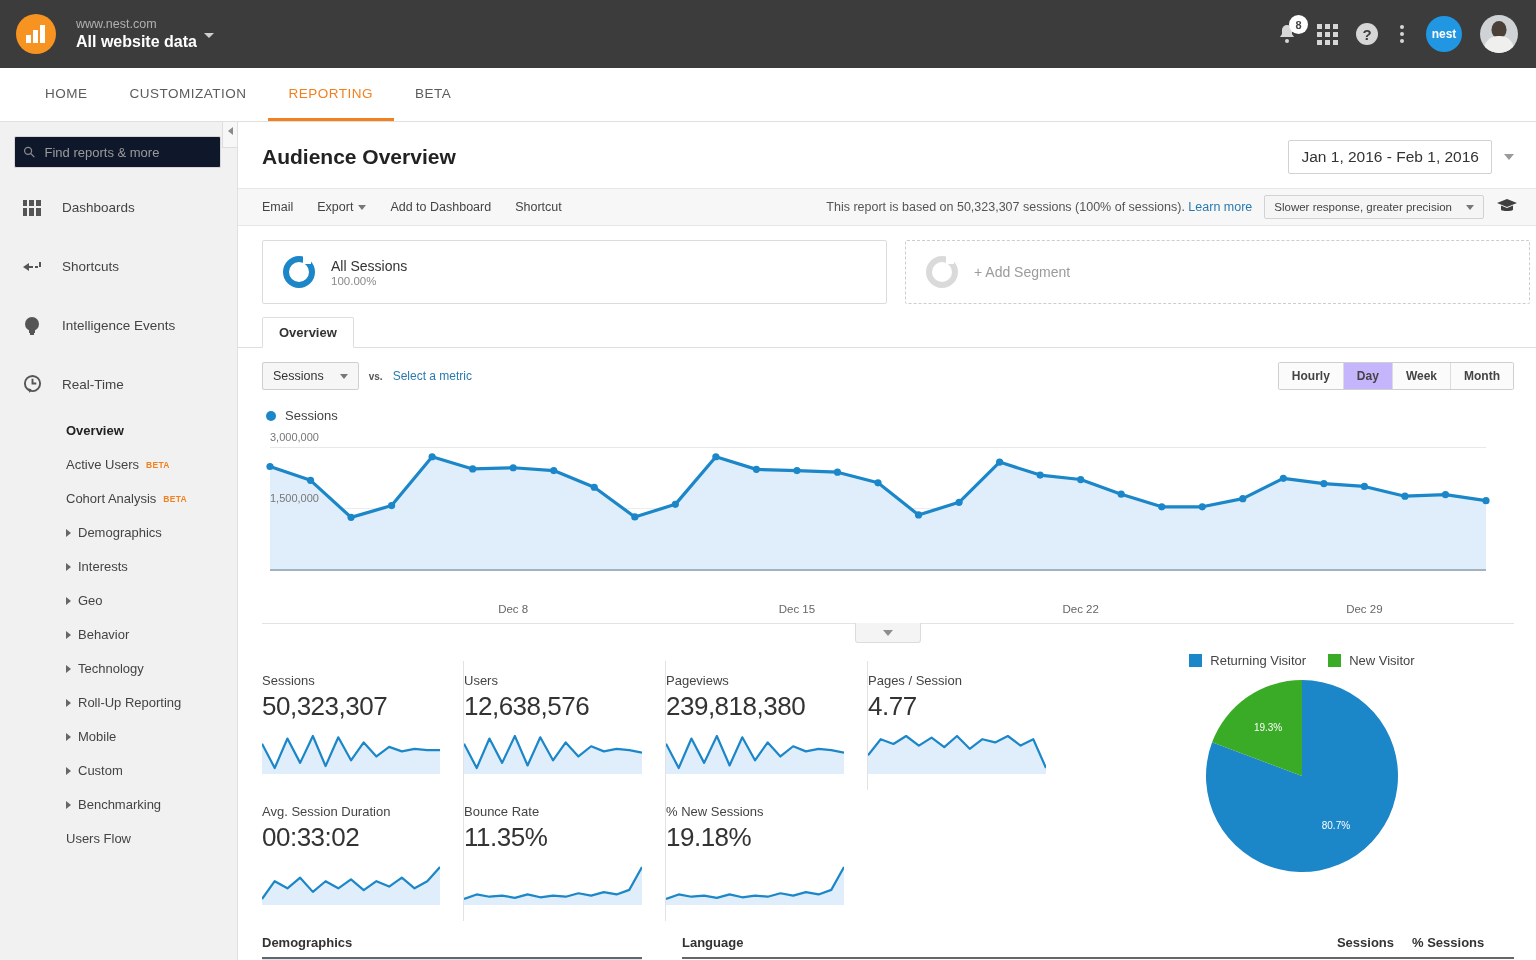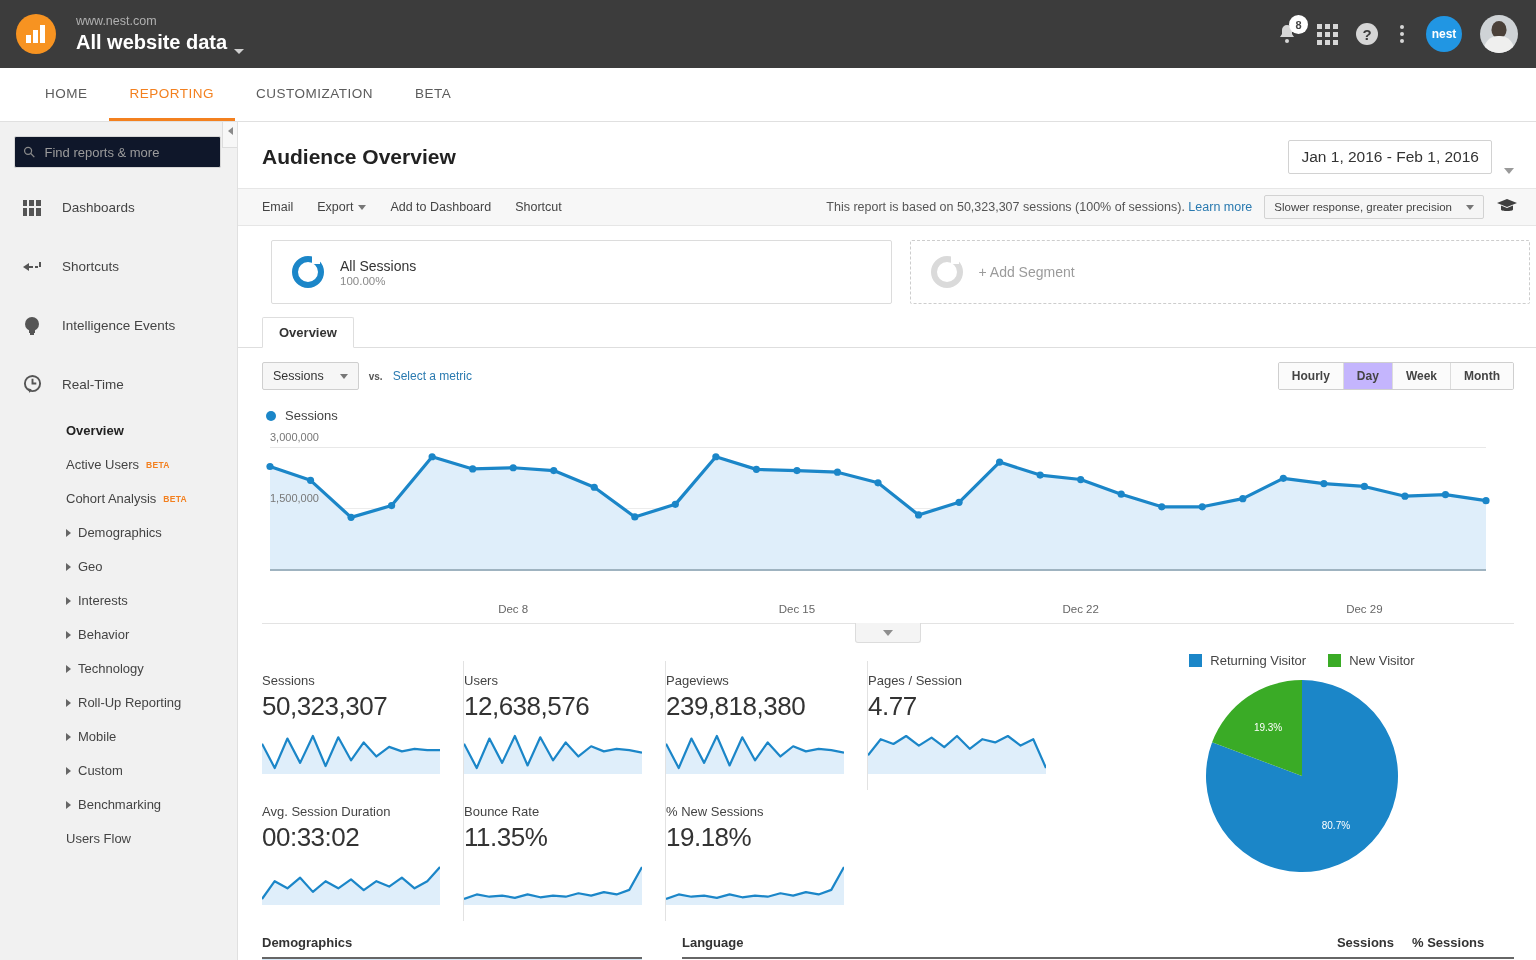--- a/index.html
+++ b/index.html
@@ -23,22 +23,22 @@
   .ga-logo {
     width:40px; height:40px; border-radius:50%;
     background:#f79321;
     display:flex; align-items:center; justify-content:center;
     flex:0 0 auto;
   }
   .ga-logo svg { display:block; }
   .acct { margin-left:20px; line-height:1.15; }
   .acct .url { color:#b0b0b0; font-size:12.5px; }
   .acct .view {
-    color:#fff; font-size:20px; font-weight:bold;
-    display:flex; align-items:flex-end; gap:7px; margin-top:2px;
+    color:#fff; font-size:16px; font-weight:bold;
+    display:flex; align-items:flex-start; gap:7px; margin-top:2px;
   }
   .caret-w {
     width:0;height:0;border-left:5px solid transparent;border-right:5px solid transparent;
     border-top:5px solid #cfcfcf;
   }
   .top-right {
     margin-left:auto; display:flex; align-items:center; gap:18px;
   }
   .bell-wrap { position:relative; width:24px;height:24px; }
   .badge {
@@ -127,21 +127,21 @@
     background:#f7f7f7; border:1px solid #ddd; border-right:none;
     display:flex;align-items:center;justify-content:center;
   }
   .collapse-tab .ar { width:0;height:0;border-top:4px solid transparent;border-bottom:4px solid transparent;border-right:5px solid #8a8a8a; }
 
   
   .main { flex:1; background:#fff; overflow:hidden; position:relative; }
 
   .page-head { display:flex;align-items:center; padding:18px 22px 14px 24px; }
   .page-title { font-size:21px; color:#222; font-weight:bold; }
-  .daterange { margin-left:auto; display:flex;align-items:flex-end;padding-left:44px; }
+  .daterange { margin-left:auto; display:flex;align-items:center;padding-left:44px; }
   .daterange .dr-box {
     border:1px solid #d2d2d2; background:#fff; border-radius:2px;
     padding:7px 12px; font-size:15.5px; color:#333;
   }
   .daterange .dr-caret {
     width:0;height:0;border-left:5px solid transparent;border-right:5px solid transparent;
     border-top:6px solid #9a9a9a; margin-left:12px;
   }
 
   .toolbar {
@@ -152,21 +152,21 @@
   .tb-link { font-size:12.5px; color:#444; margin-right:24px; cursor:pointer; display:flex;align-items:center;gap:5px; }
   .tb-caret { width:0;height:0;border-left:4px solid transparent;border-right:4px solid transparent;border-top:5px solid #777; }
   .tb-right { margin-left:auto; display:flex;align-items:center; gap:12px; }
   .tb-note { font-size:12.5px; color:#555; }
   .tb-note a { color:#2a7ab0; text-decoration:none; }
   .precision {
     border:1px solid #d2d2d2; background:#f5f5f5; border-radius:2px;
     font-size:11.5px; color:#444; padding:5px 9px; display:flex;align-items:center;gap:14px;
   }
 
-  .segments { display:flex; gap:18px; padding:14px 6px 0 24px;margin-left:9px; }
+  .segments { display:flex; gap:18px; padding:14px 6px 0 24px; }
   .seg-card {
     flex:1; height:64px; border:1px solid #dcdcdc; border-radius:2px;
     display:flex; align-items:center; padding-left:20px; gap:16px; background:#fff;
   }
   .seg-card.dashed { border:1px dashed #cdcdcd; }
   .donut { width:32px;height:32px;border-radius:50%; border:6px solid #1b86c8; position:relative; }
   .donut::after { content:""; position:absolute; top:-6px; right:-2px; width:8px;height:8px;background:#fff; }
   .donut.gray { border-color:#dadada; }
   .donut.gray::after { background:#fff; }
   .seg-name { font-size:14px; color:#333; line-height:1.35; }
@@ -292,22 +292,22 @@
     <div class="nest-chip">nest</div>
     <div class="avatar">
       <span class="head"></span>
         <span class="body"></span>
     </div>
   </div>
 </div>
 
 <div class="navtabs">
   <div class="navtab">HOME</div>
+  <div class="navtab">CUSTOMIZATION</div>
   <div class="navtab active">REPORTING</div>
-  <div class="navtab">CUSTOMIZATION</div>
   <div class="navtab">BETA</div>
 </div>
 
 <div class="shell">
 
   <div class="sidebar">
     <div class="collapse-tab">
         <span class="ar"></span>
       </div>
 
@@ -380,25 +380,25 @@
     <div class="subitem">
       <span>Cohort Analysis</span>
       <span class="beta">BETA</span>
     </div>
     <div class="subitem">
       <span class="tri"></span>
       <span>Demographics</span>
     </div>
     <div class="subitem">
       <span class="tri"></span>
+      <span>Interests</span>
+    </div>
+    <div class="subitem">
+      <span class="tri"></span>
       <span>Geo</span>
-    </div>
-    <div class="subitem">
-      <span class="tri"></span>
-      <span>Interests</span>
     </div>
     <div class="subitem">
       <span class="tri"></span>
       <span>Behavior</span>
     </div>
     <div class="subitem">
       <span class="tri"></span>
       <span>Technology</span>
     </div>
     <div class="subitem">

